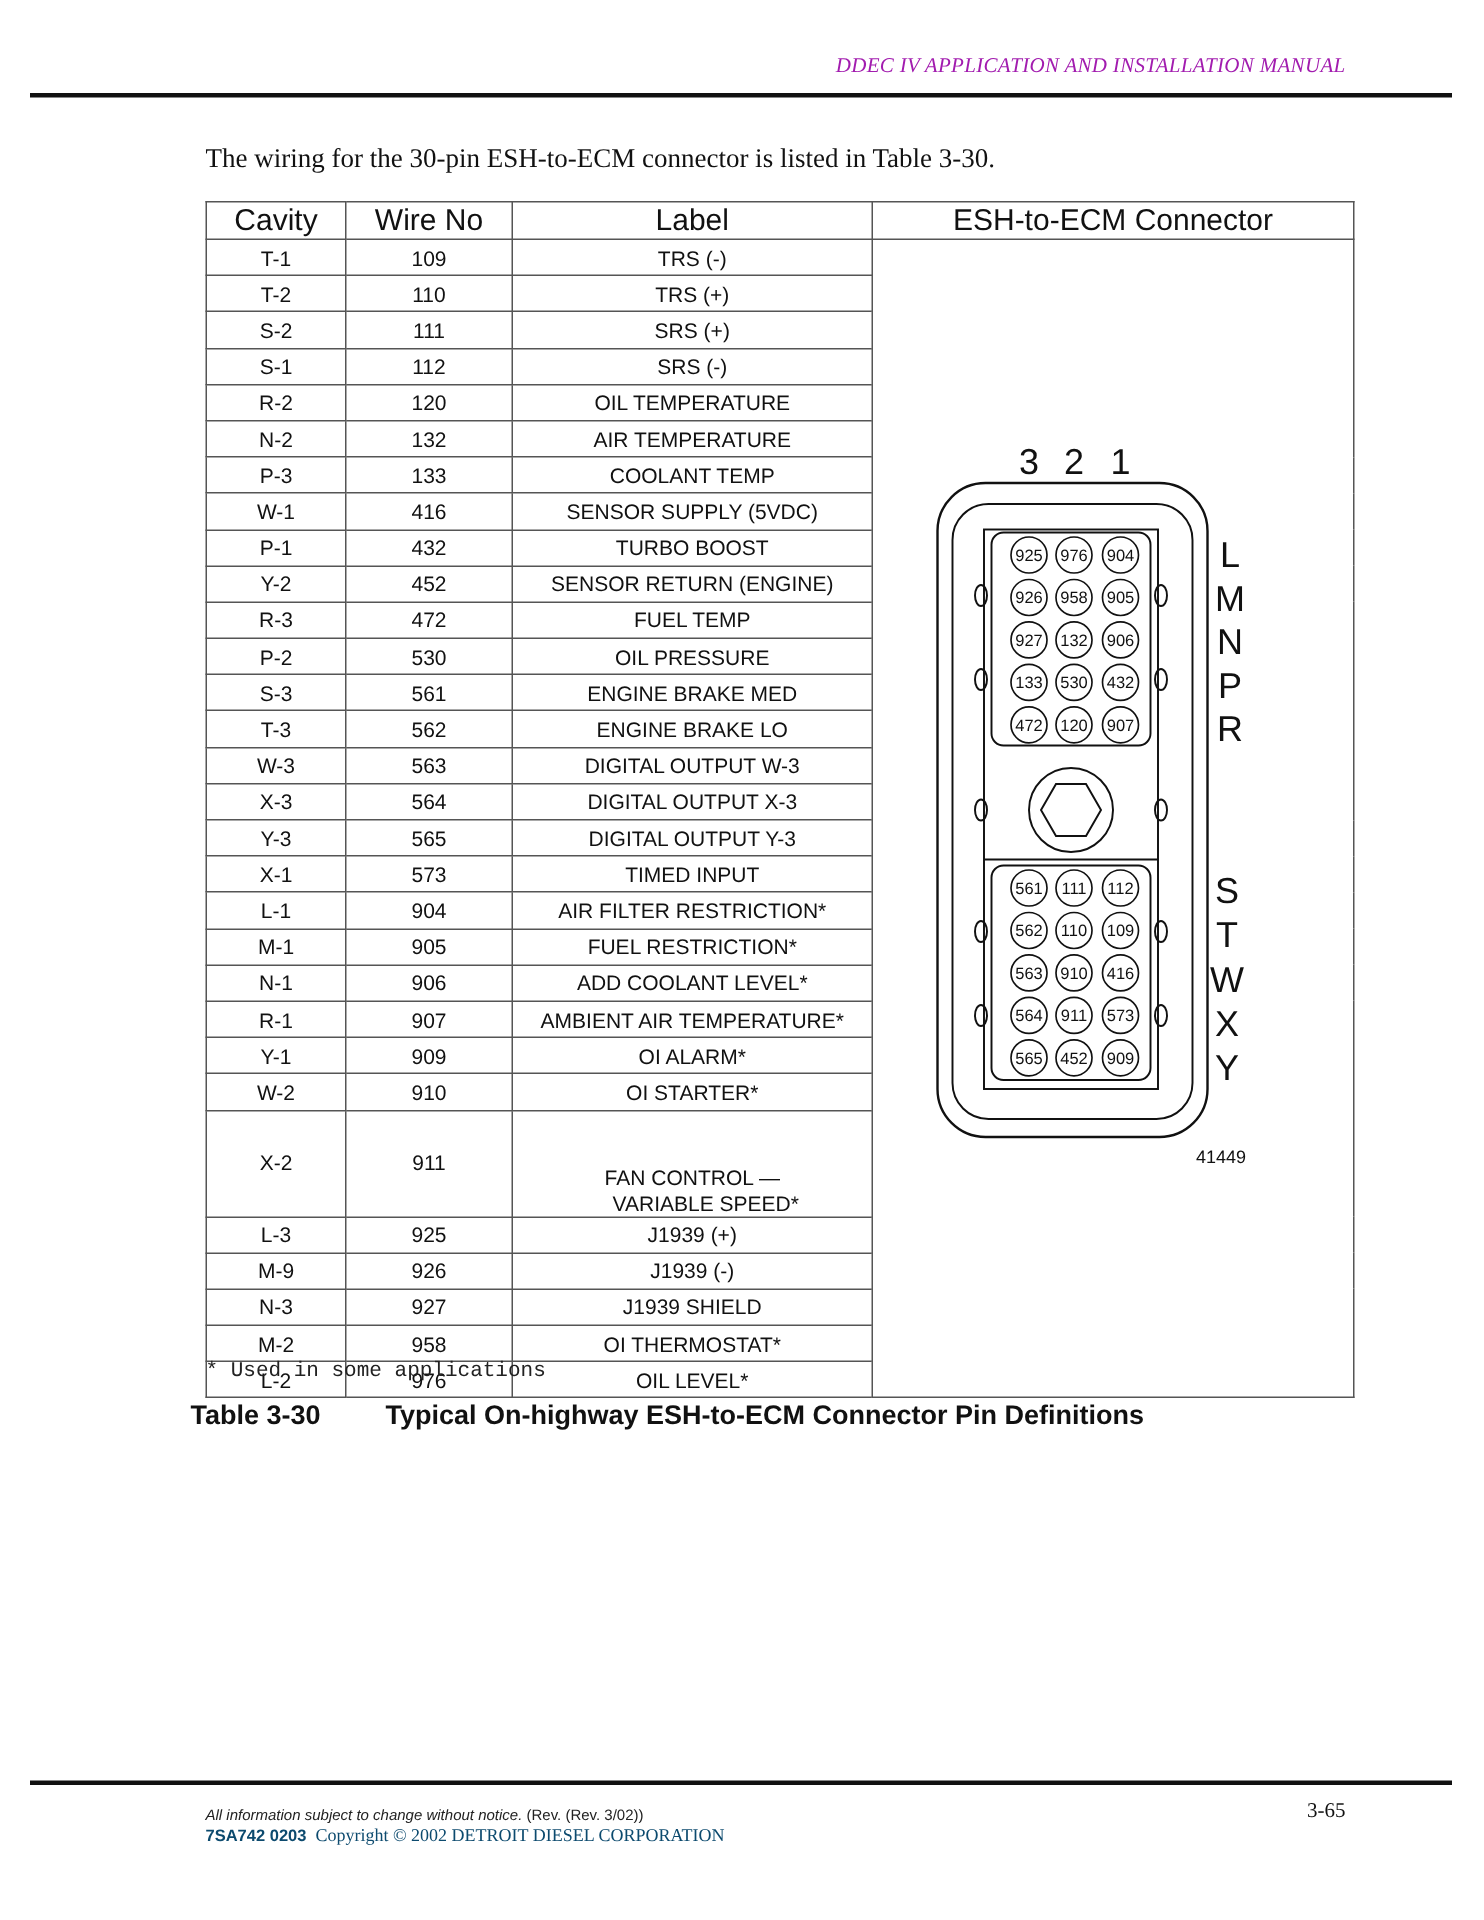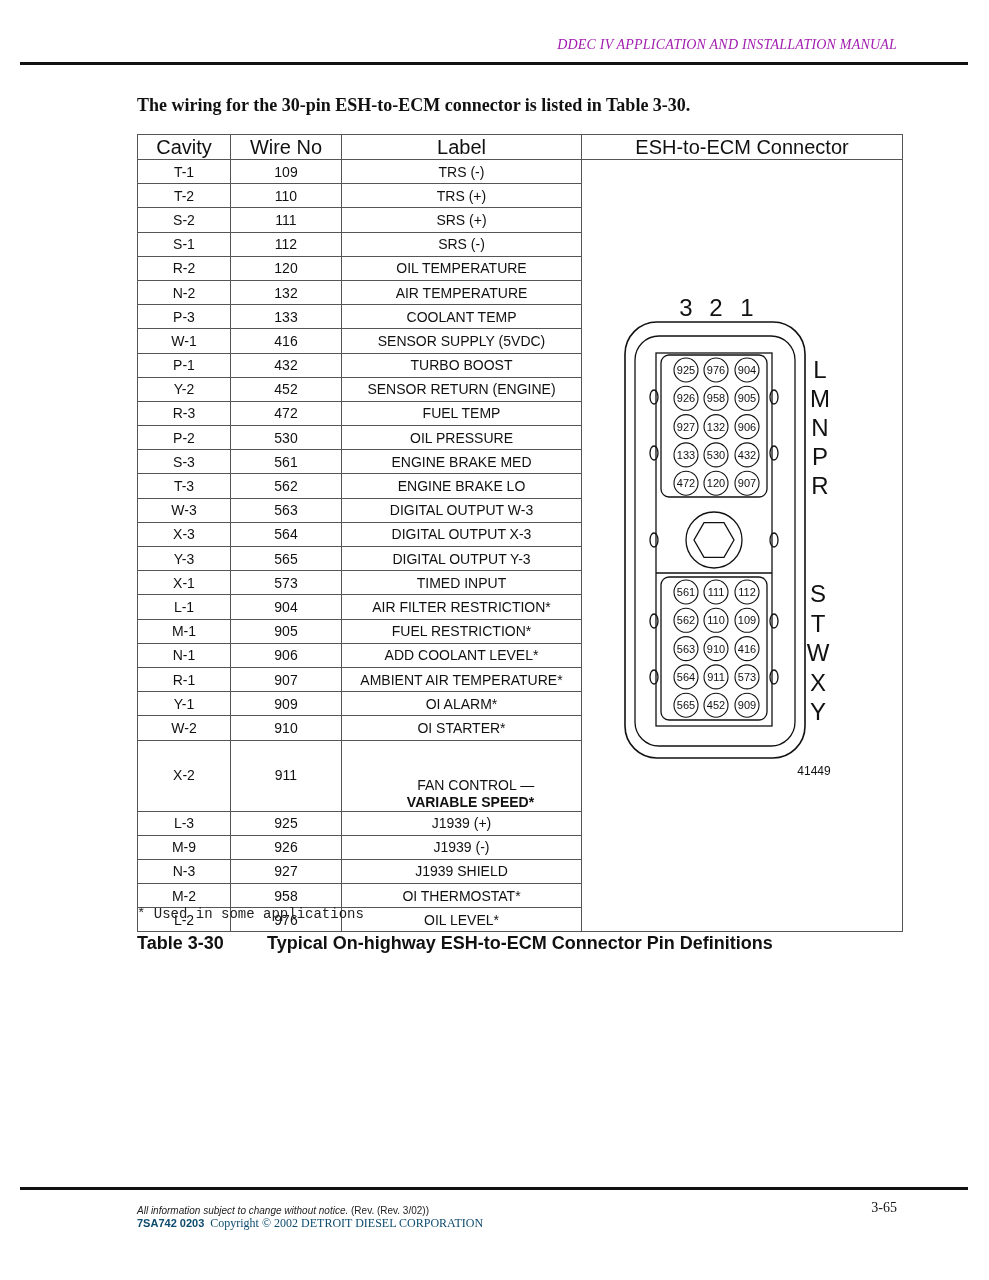--- a/index.html
+++ b/index.html
@@ -1,31 +1,31 @@
 <!DOCTYPE html>
 <html><head>
 <meta charset="utf-8">
 <style>
   html, body { margin: 0; padding: 0; background: #ffffff; }
   body { width: 989px; height: 1280px; position: relative; overflow: hidden; color: #111; }
   .header-title { position: absolute; top: 37px; right: 92px; font-family: "Liberation Serif", serif; font-style: italic; font-size: 14px; letter-spacing: 0.2px; color: #a21caf; }
   .rule-top { position: absolute; top: 62px; left: 20px; width: 948px; height: 3px; background: #111; }
-  .intro { position: absolute; top: 95px; left: 137px; font-family: "Liberation Serif", serif; font-size: 18px; color: #111; font-weight: bold; }
+  .intro { position: absolute; top: 95px; left: 137px; font-family: "Liberation Serif", serif; font-size: 18px; color: #111; }
   table.pins { position: absolute; top: 134px; left: 137px; border-collapse: collapse; font-family: "Liberation Sans", sans-serif; font-size: 14px; color: #111; }
   table.pins th, table.pins td { border: 1px solid #555; text-align: center; padding: 0; }
   table.pins th { height: 24px; font-weight: normal; font-size: 20px; }
   table.pins td { height: 23.2px; line-height: 16px; }
   table.pins td.tall { height: 37px; line-height: 17px; }
   .c-cav { width: 92px; } .c-wire { width: 110px; } .c-label { width: 239px; } .c-conn { width: 320px; }
   td.conn-cell { vertical-align: top; position: relative; }
-  .lbl2 { display: inline-block; text-align: right; margin-top: 36px; }
+  .lbl2 { display: inline-block; text-align: center; margin-top: 36px; }
   .lbl2 span { display: block; }
-  .lbl2 span.ind { padding-left: 18px; font-weight: bold; }
+  .lbl2 span.ind { padding-left: 18px; }
   .footnote { position: absolute; top: 906px; left: 137px; font-family: Liberation Mono, monospace; font-size: 14px; color: #222; }
-  .caption { position: absolute; top: 933px; left: 137px; font-family: "Liberation Sans", sans-serif; font-size: 18px; font-weight: bold; color: #111; }
+  .caption { position: absolute; top: 933px; left: 127px; font-family: "Liberation Sans", sans-serif; font-size: 18px; font-weight: bold; color: #111; }
   .caption .num { display: inline-block; width: 130px; }
   .rule-bottom { position: absolute; top: 1187px; left: 20px; width: 948px; height: 3px; background: #111; }
   .foot-note { position: absolute; top: 1205px; left: 137px; font-family: "Liberation Sans", sans-serif; font-size: 10px; color: #222; }
   .foot-note i { font-style: italic; margin-top: 20px; }
   .foot-copy { position: absolute; top: 1216px; left: 137px; font-family: "Liberation Serif", serif; font-size: 12px; color: #0c4a6e; }
   .foot-copy b { font-family: "Liberation Sans", sans-serif; font-weight: bold; font-size: 11px; }
   .page-num { position: absolute; top: 1200px; right: 92px; font-family: "Liberation Serif", serif; font-size: 14px; color: #111; }
   svg text { font-family: "Liberation Sans", sans-serif; }
 </style>
 </head>

